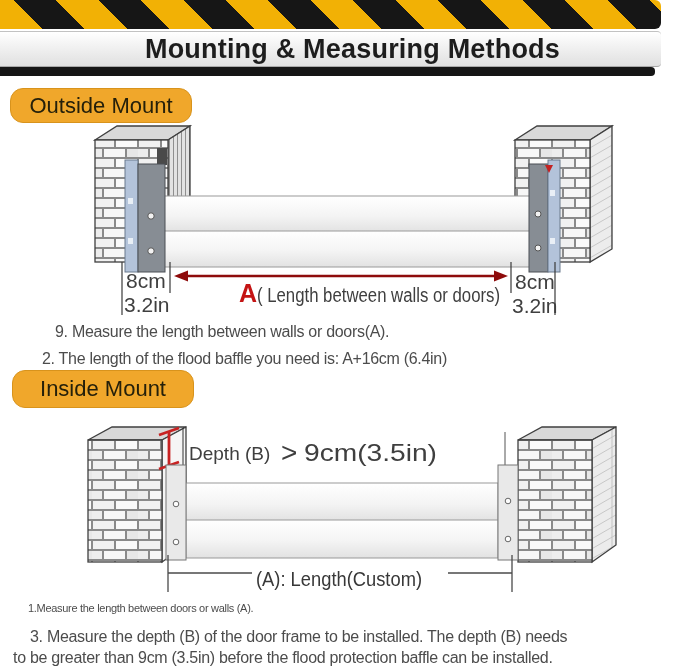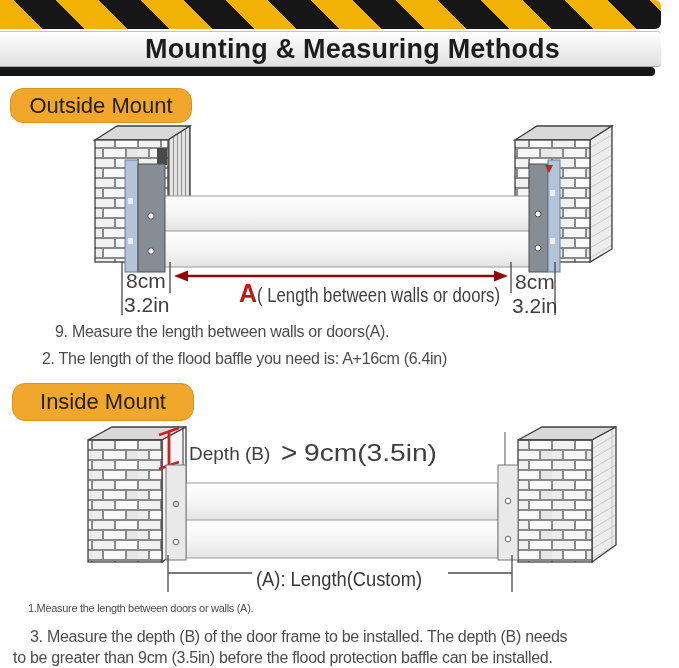--- a/index.html
+++ b/index.html
@@ -29,21 +29,21 @@
     position:absolute;top:67px;left:0;width:655px;height:9px;
     background:#151515;border-radius:0 4px 4px 0;
   }
   
   .badge{
     position:absolute;background:#f0a72b;border:1px solid #d8931c;border-radius:13px;
     display:flex;align-items:center;justify-content:center;
     color:#25200a;font-size:22px;white-space:nowrap;
   }
   .badge.outside{left:10px;top:88px;width:180px;height:33px;}
-  .badge.inside{left:12px;top:383px;width:180px;height:36px;}
+  .badge.inside{left:12px;top:370px;width:180px;height:36px;}
   
   .step{
     position:absolute;color:#4c4c4c;font-size:16px;letter-spacing:-0.3px;white-space:nowrap;
   }
   .step.o1{left:55px;top:323px;}
   .step.o2{left:42px;top:350px;}
   .step.i1{left:28px;top:602px;font-size:11px;}
   .step.i2{left:30px;top:628px;}
   .step.i3{left:13px;top:649px;text-align:right;}
   

